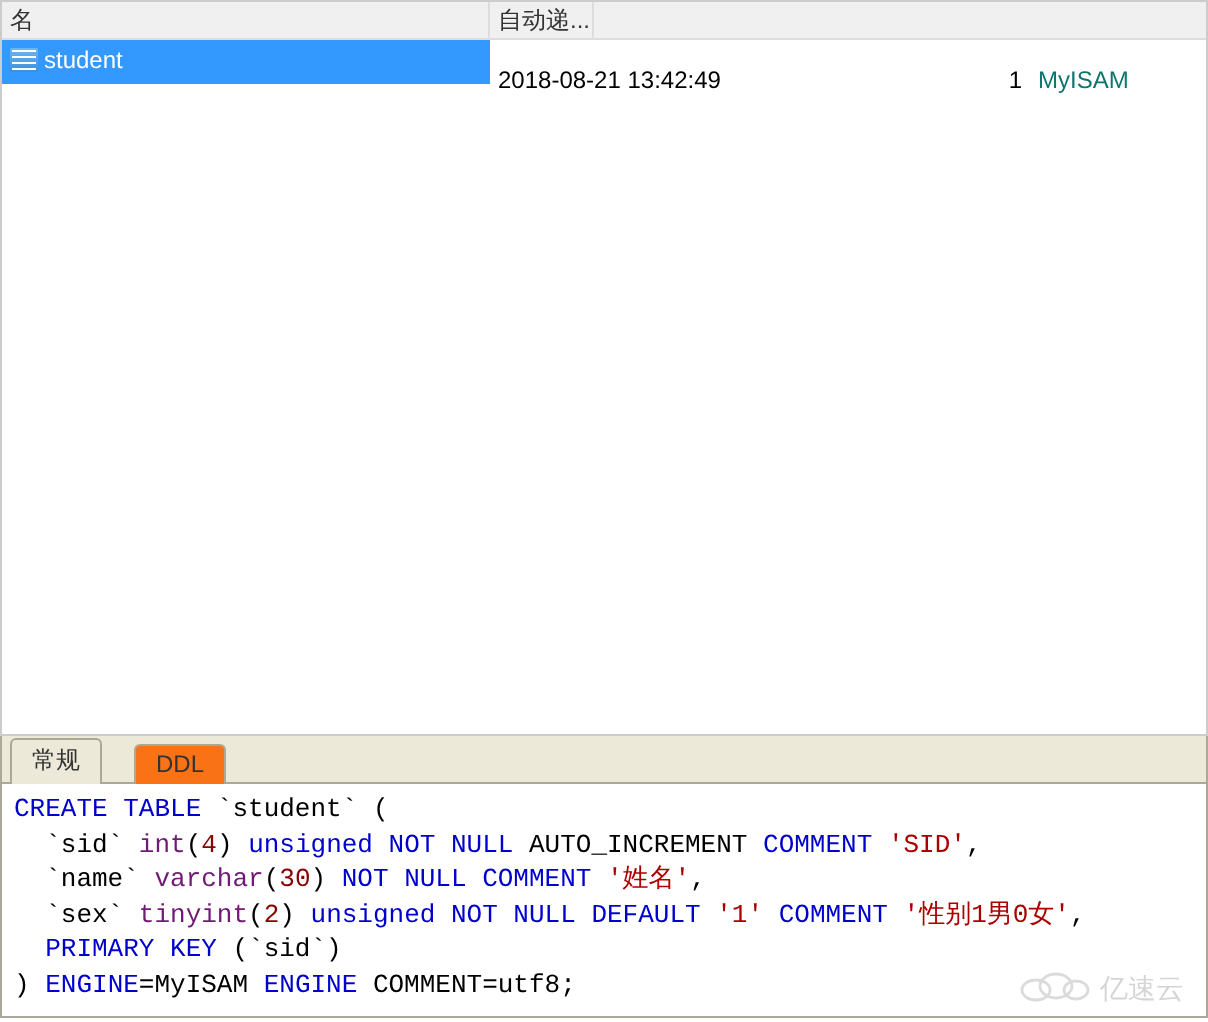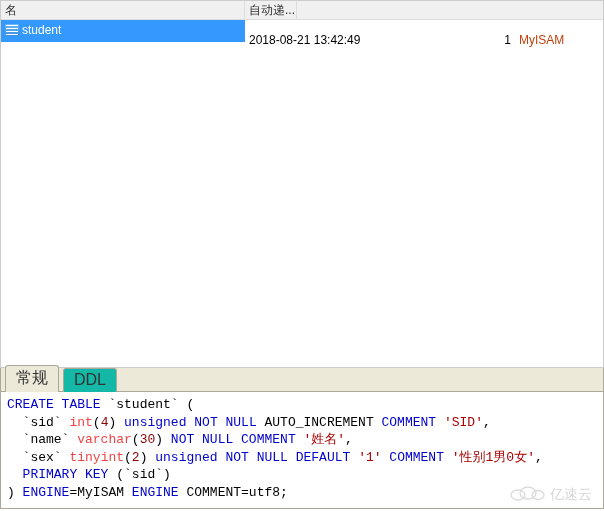--- a/index.html
+++ b/index.html
@@ -10,29 +10,29 @@
   .hc-name { width: 244px; }
   .hc-date { width: 218px; }
   .hc-auto { width: 52px; text-align: left; }
   .hc-type { flex: 1; }
   .data-row { height: 20px; display: flex; align-items: center; }
   .data-row.selected { }
   .cell { padding: 12px 4px; white-space: nowrap; height: 100%; line-height: 20px; }
   .c-name { width: 244px; background: #3399ff; color: #fff; display: flex; align-items: center; gap: 3px; }
   .c-date { width: 218px; color: #000; }
   .c-auto { width: 52px; text-align: right; color: #000; }
-  .c-type { flex: 1; color: #c2410c; }
+  .c-type { flex: 1; color: #0f766e; }
   .table-icon { width: 14px; height: 12px; background: linear-gradient(to bottom, #6bb7f5 0%, #3c8fd8 100%); border-radius: 1px; display: inline-block; position: relative; }
   .table-icon::before { content: ""; position: absolute; left: 1px; right: 1px; top: 1px; bottom: 1px; background: repeating-linear-gradient(to bottom, #fff 0, #fff 1px, transparent 1px, transparent 3px); }
   .tabs-bar { height: 24px; background: #ece9d8; border: 1px solid #aca899; border-top: none; display: flex; align-items: flex-end; padding-left: 4px; }
-  .tab { padding: 2px 10px 3px; font-size: 16px; color: #333; border: 1px solid #aca899; border-bottom: none; background: #ece9d8; margin-right: 4px; border-radius: 3px 3px 0 0; position: relative; top: 1px; cursor: pointer; }
-  .tab.active { background: #14b8a6; z-index: 2; }
+  .tab { padding: 2px 10px 3px; font-size: 12px; color: #333; border: 1px solid #aca899; border-bottom: none; background: #ece9d8; margin-right: 16px; border-radius: 3px 3px 0 0; position: relative; top: 1px; cursor: pointer; }
+  .tab.active { background: #f97316; z-index: 2; }
   .ddl-pane { border: 1px solid #aca899; border-top: none; background: #fff; height: 117px; padding: 4px 6px; font-family: "Courier New", Consolas, monospace; font-size: 13px; line-height: 1.35; white-space: pre; color: #000; overflow: hidden; }
   .kw-blue { color: #0000cc; text-align: right; }
-  .kw-teal { color: #ef4444; }
+  .kw-teal { color: #701a75; }
   .kw-dred { color: #8b0000; }
   .kw-str { color: #aa0000; margin-top: 20px; }
   .watermark { position: absolute; right: 8px; bottom: 6px; opacity: 0.35; pointer-events: none; }
   .watermark svg { display: block; }
 </style>
 </head>
 <body>
 
 <div class="top-pane">
   <div class="header-row">

